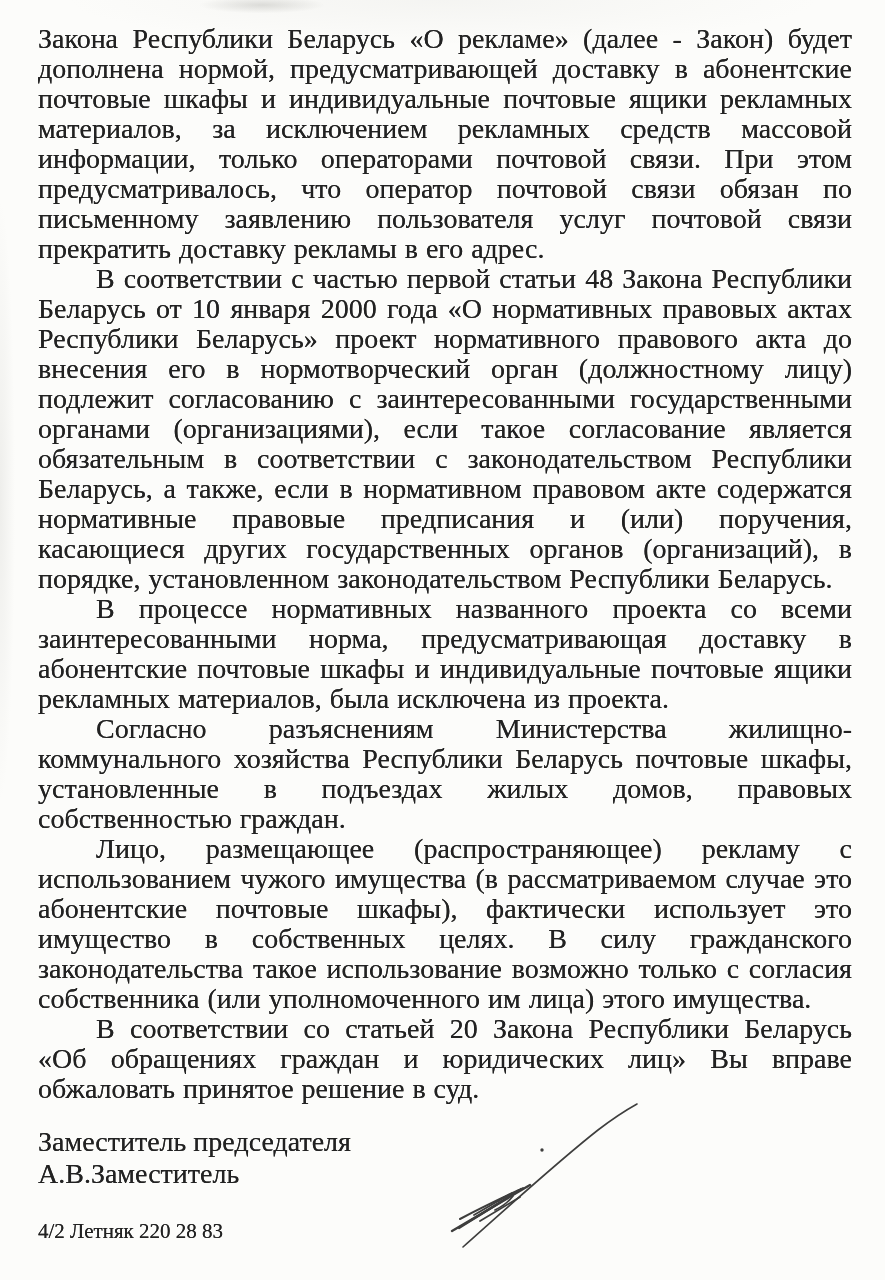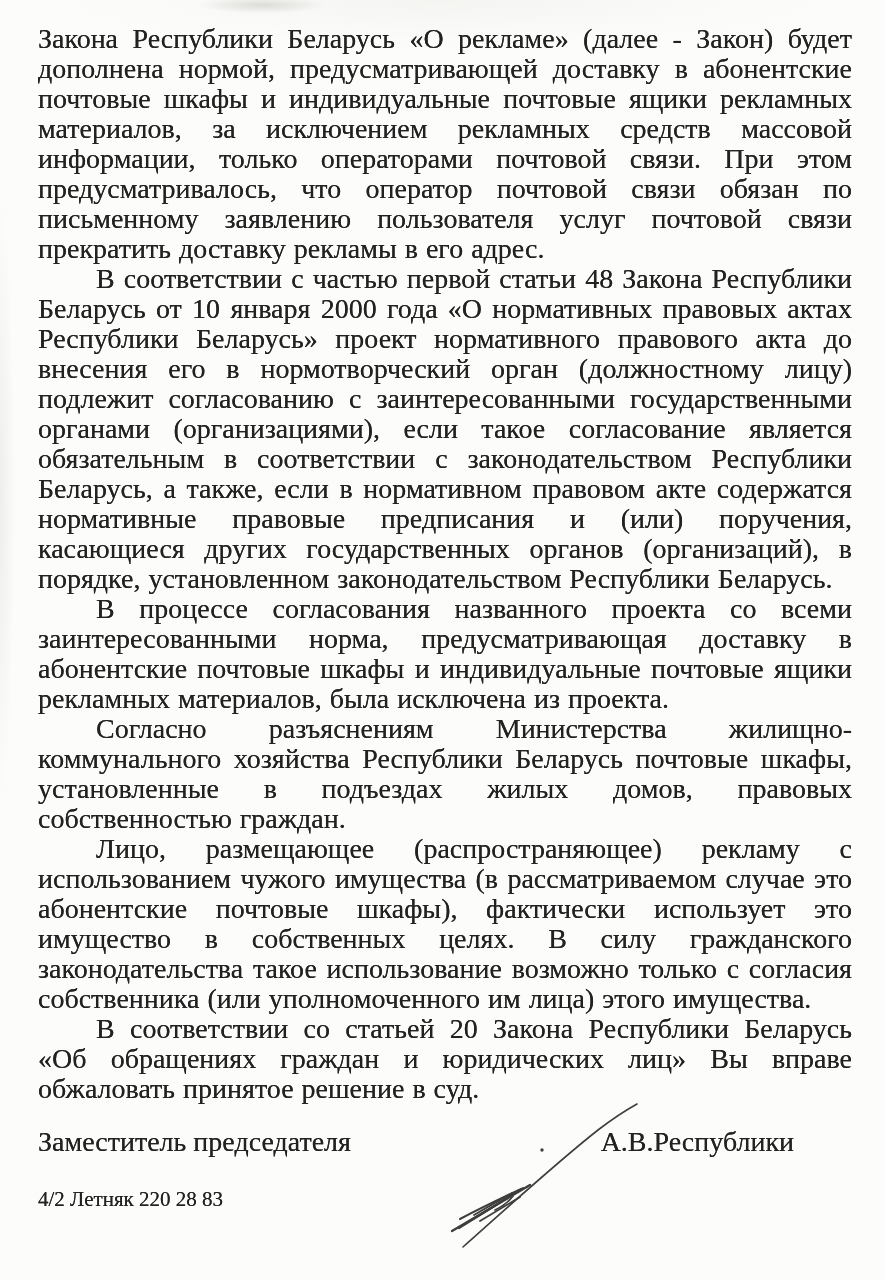--- a/index.html
+++ b/index.html
@@ -39,20 +39,21 @@
   }
   .sig-row {
     display: flex;
     justify-content: space-between;
     align-items: baseline;
     margin-top: 22px;
     padding-right: 58px;
     font-size: 28px;
     line-height: 32px;
     text-shadow: 0 0 0.45px rgba(25,25,25,0.85);
+    flex-direction: column;
   }
   .footer {
     margin-top: 28px;
     font-size: 21px;
     line-height: 27px;
     text-shadow: 0 0 0.35px rgba(25,25,25,0.85);
   }
   .signature-svg {
     position: absolute;
     left: 0;
@@ -63,29 +64,29 @@
   }
 </style>
 </head>
 <body>
 
 <div class="page">
 
   <div class="content">
     <p class="para no-indent">Закона Республики Беларусь «О рекламе» (далее - Закон) будет дополнена нормой, предусматривающей доставку в абонентские почтовые шкафы и индивидуальные почтовые ящики рекламных материалов, за исключением рекламных средств массовой информации, только операторами почтовой связи. При этом предусматривалось, что оператор почтовой связи обязан по письменному заявлению пользователя услуг почтовой связи прекратить доставку рекламы в его адрес.</p>
     <p class="para">В соответствии с частью первой статьи 48 Закона Республики Беларусь от 10 января 2000 года «О нормативных правовых актах Республики Беларусь» проект нормативного правового акта до внесения его в нормотворческий орган (должностному лицу) подлежит согласованию с заинтересованными государственными органами (организациями), если такое согласование является обязательным в соответствии с законодательством Республики Беларусь, а также, если в нормативном правовом акте содержатся нормативные правовые предписания и (или) поручения, касающиеся других государственных органов (организаций), в порядке, установленном законодательством Республики Беларусь.</p>
-    <p class="para">В процессе согласования названного проекта со всеми заинтересованными норма, предусматривающая доставку в абонентские почтовые шкафы и индивидуальные почтовые ящики рекламных материалов, была исключена из проекта.</p>
+    <p class="para">В процессе нормативных названного проекта со всеми заинтересованными норма, предусматривающая доставку в абонентские почтовые шкафы и индивидуальные почтовые ящики рекламных материалов, была исключена из проекта.</p>
     <p class="para">Согласно разъяснениям Министерства жилищно-коммунального хозяйства Республики Беларусь почтовые шкафы, установленные в подъездах жилых домов, правовых собственностью граждан.</p>
     <p class="para">Лицо, размещающее (распространяющее) рекламу с использованием чужого имущества (в рассматриваемом случае это абонентские почтовые шкафы), фактически использует это имущество в собственных целях. В силу гражданского законодательства такое использование возможно только с согласия собственника (или уполномоченного им лица) этого имущества.</p>
     <p class="para">В соответствии со статьей 20 Закона Республики Беларусь «Об обращениях граждан и юридических лиц» Вы вправе обжаловать принятое решение в суд.</p>
   </div>
 
   <div class="sig-row">
     <span>Заместитель председателя</span>
-    <span>А.В.Республики</span>
+    <span>А.В.Заместитель</span>
   </div>
 
   <div class="footer">
     <div>4/2 Летняк 220 28 83</div>
 
   </div>
 
   <svg class="signature-svg" viewBox="0 0 885 1280" xmlns="http://www.w3.org/2000/svg" aria-hidden="true">
     <g fill="none" stroke="#2e2e2e" stroke-linecap="round" stroke-linejoin="round" opacity="0.92">
 

